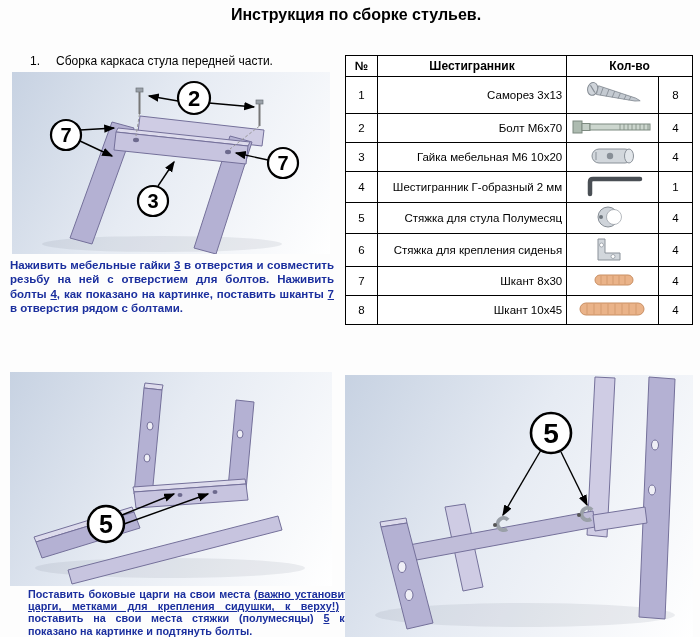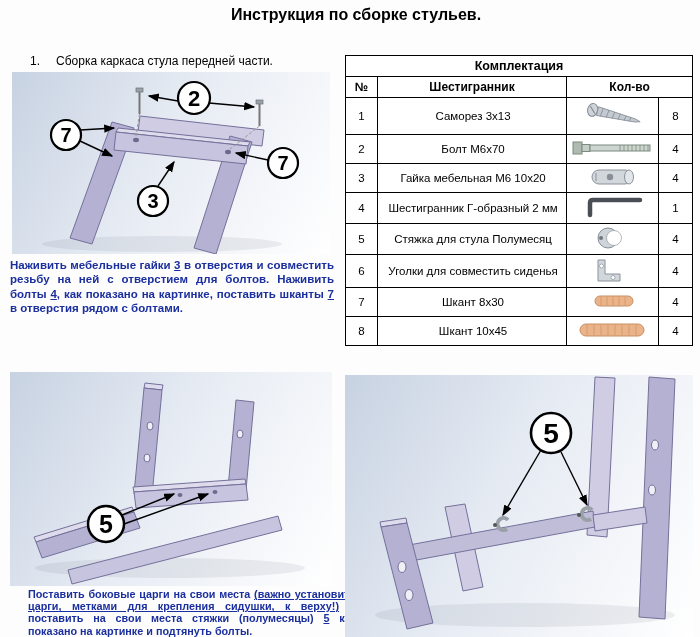--- a/index.html
+++ b/index.html
@@ -37,21 +37,21 @@
   table.parts {
     position: absolute; left: 345px; top: 55px; width: 348px;
     border-collapse: collapse; font-size: 11.5px; background:#fff;
   }
   table.parts th, table.parts td { border: 1px solid #000; }
   table.parts th { font-size: 12px; padding: 3px 2px; text-align: center; }
   table.parts tr.tbl-title th { font-size: 12.5px; padding: 3px; }
   table.parts td { height: 29px; vertical-align: middle; }
   table.parts tr.tall td { height: 37px; }
   table.parts td.c { text-align: center; }
-  table.parts td.name { padding: 2px 4px 2px 6px; text-align: center; }
+  table.parts td.name { padding: 2px 4px 2px 6px; text-align: right; }
   table.parts td.img { text-align: center; }
   .callout-circle { fill: #fff; stroke: #000; }
   .callout-num { font-family: "Liberation Sans", sans-serif; font-weight: bold; text-anchor: middle; }
   .leader { stroke: #000; stroke-width: 1.4; }
 </style>
 </head>
 <body>
 
 <div class="page-title">Инструкция по сборке стульев.</div>
 
@@ -112,23 +112,20 @@
 <p class="para" id="para1"><span>Наживить мебельные гайки </span><span class="u">3</span><span> в отверстия и совместить резьбу на ней с отверстием для болтов. Наживить болты </span><span class="u">4</span><span>, как показано на картинке, поставить шканты </span><span class="u">7</span><span> в отверстия рядом с болтами.</span></p>
 
 <table class="parts">
   <colgroup>
       <col style="width:32px">
       <col style="width:190px">
       <col style="width:92px">
       <col style="width:34px">
     </colgroup>
   <thead>
-    <tr class="tbl-title">
-        <th colspan="4">Комплектация</th>
-      </tr>
     <tr>
       <th>№</th>
       <th>Шестигранник</th>
       <th colspan="2">Кол-во</th>
     </tr>
   </thead>
   <tbody>
     <tr class="tall">
       <td class="c">1</td>
       <td class="name">Саморез 3х13</td>
@@ -177,21 +174,21 @@
       <td class="name">Стяжка для стула Полумесяц</td>
       <td class="img"><span><svg width="70" height="28" viewBox="0 0 70 28">
               <circle cx="30" cy="14" r="10" fill="#cfd4da" stroke="#858c94"></circle>
               <circle cx="36" cy="14" r="7.5" fill="#ffffff" stroke="#858c94" stroke-width="0.6"></circle>
               <circle cx="23" cy="14" r="2" fill="#6f767e"></circle>
             </svg></span></td>
       <td class="c">4</td>
     </tr>
     <tr>
       <td class="c">6</td>
-      <td class="name">Уголки для совместить сиденья</td>
+      <td class="name">Стяжка для крепления сиденья</td>
       <td class="img"><span><svg width="70" height="30" viewBox="0 0 70 30">
               <polygon points="20,5 27,5 27,19 42,19 42,26 20,26" fill="#d2d7dc" stroke="#8a9199"></polygon>
               <circle cx="23.5" cy="11" r="2" fill="#fff" stroke="#8a9199" stroke-width="0.7"></circle>
               <circle cx="35" cy="22.5" r="2" fill="#fff" stroke="#8a9199" stroke-width="0.7"></circle>
             </svg></span></td>
       <td class="c">4</td>
     </tr>
     <tr>
       <td class="c">7</td>
       <td class="name">Шкант 8х30</td>

